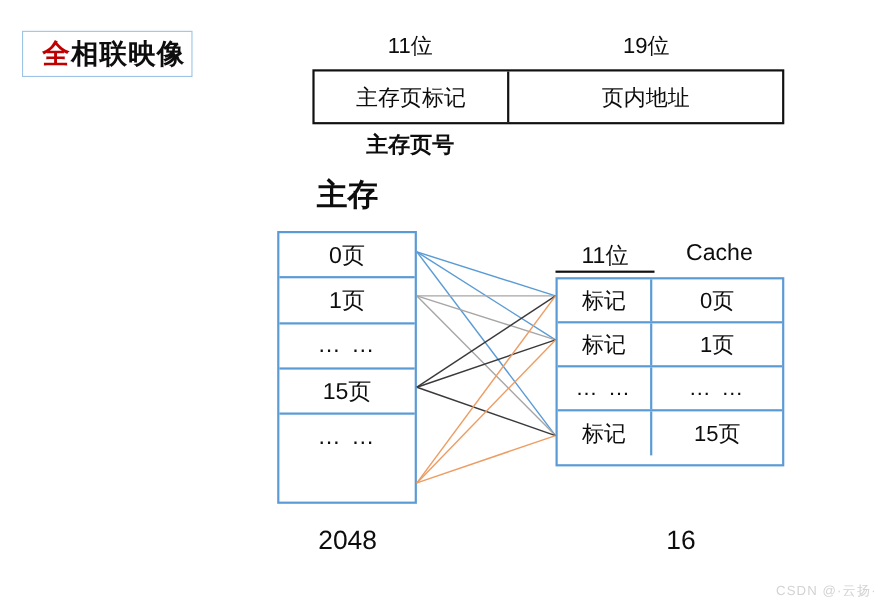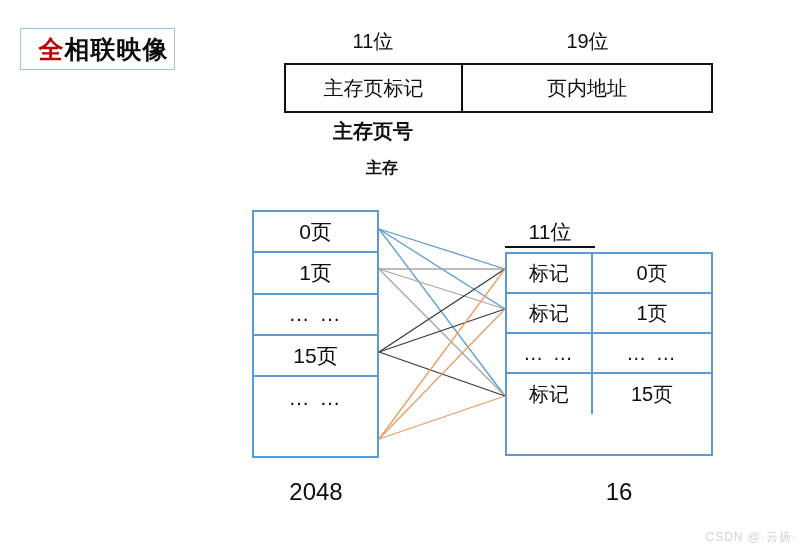--- a/index.html
+++ b/index.html
@@ -48,22 +48,22 @@
   #addr-cell-tag{width:178px;border-right:2px solid #111111;}
   #addr-cell-offset{width:249px;}
 
   #addr-caption{
     left:284px;top:118px;width:178px;
     text-align:center;font-size:20px;font-weight:bold;
   }
 
   
   #mm-title{
-    left:270px;top:158px;width:128px;
-    text-align:right;font-size:16px;font-weight:bold;
+    left:252px;top:158px;width:128px;
+    text-align:center;font-size:28px;font-weight:bold;
   }
   #mm-table{
     left:252px;top:210px;width:127px;height:248px;
     border:2px solid #5b9bd5;box-sizing:border-box;
     background:#ffffff;
   }
   #mm-table .row{
     height:41.333px;box-sizing:border-box;
     border-bottom:2px solid #5b9bd5;
     display:flex;align-items:center;justify-content:center;
@@ -72,21 +72,21 @@
   #mm-table .row:last-child{border-bottom:none;}
   .dots{letter-spacing:2px;font-size:19px;}
 
   
   #cache-head{left:505px;top:218px;width:208px;height:30px;}
   #cache-head .h{position:absolute;top:0;font-size:21px;text-align:center;}
   #cache-head-bits{left:0;width:90px;border-bottom:2px solid #111;}
   #cache-head-name{left:90px;width:118px;}
 
   #cache-table{
-    left:505px;top:252px;width:208px;height:204px;
+    left:505px;top:252px;width:208px;height:172px;
     border:2px solid #5b9bd5;box-sizing:border-box;background:#ffffff;
   }
   #cache-table .row{
     height:40px;box-sizing:border-box;
     border-bottom:2px solid #5b9bd5;
     display:flex;
   }
   #cache-table .row:last-child{border-bottom:none;}
   #cache-table .c{
     display:flex;align-items:center;justify-content:center;
@@ -134,20 +134,21 @@
   <div class="row">1页</div>
   <div class="row dots">… …</div>
   <div class="row">15页</div>
   <div class="row dots">… …</div>
 </div>
 
 <div class="abs" id="mm-count">2048</div>
 
 <div class="abs" id="cache-head">
   <div class="h" id="cache-head-bits">11位</div>
+  <div class="h" id="cache-head-name">Cache</div>
 </div>
 
 <div class="abs" id="cache-table">
   <div class="row">
     <div class="c c-tag">标记</div>
     <div class="c c-page">0页</div>
   </div>
   <div class="row">
     <div class="c c-tag">标记</div>
     <div class="c c-page">1页</div>

